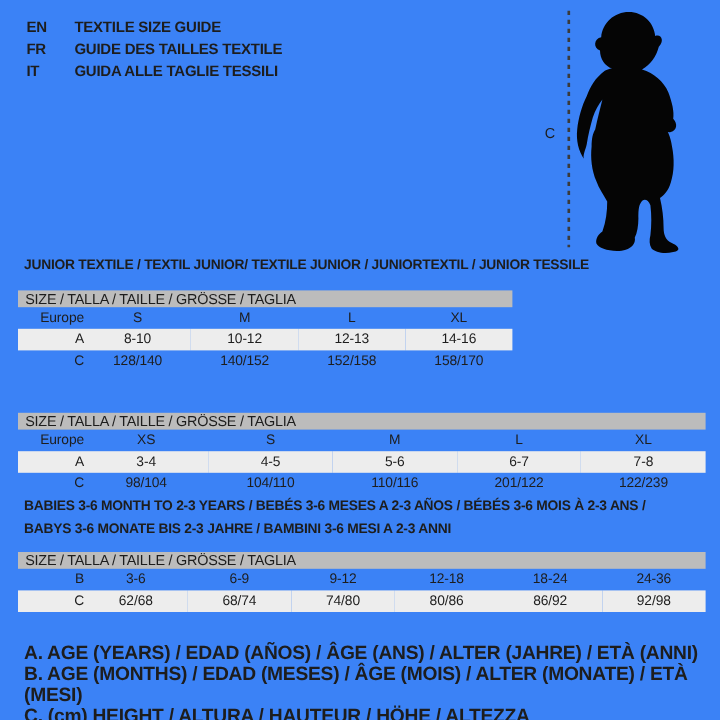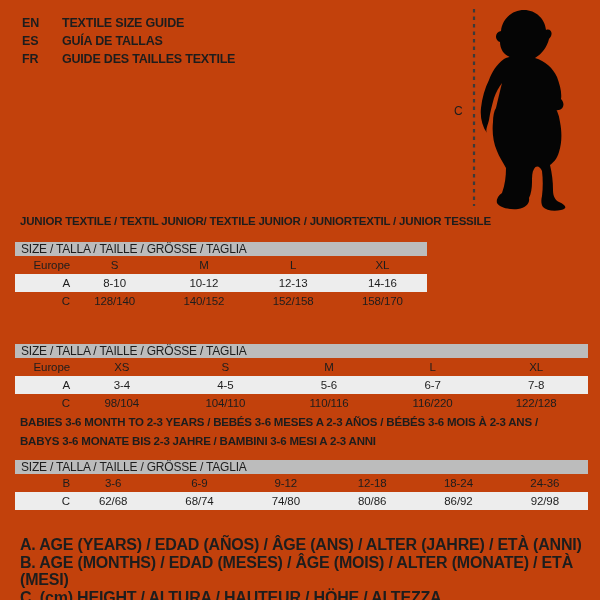--- a/index.html
+++ b/index.html
@@ -1,17 +1,17 @@
 <!DOCTYPE html>
 <html><head>
 <meta charset="utf-8">
 <style>
   html,body{margin:0;padding:0;background:#fff;}
   .canvas{
-    position:relative;width:600px;height:600px;background:#c2410c;
+    position:relative;width:600px;height:600px;background:#3b82f6;
     font-family:"Liberation Sans","DejaVu Sans",sans-serif;
     color:#1d1d1d;overflow:hidden;
   }
   
   .lang-block{position:absolute;left:22px;top:14px;}
   .lang-row{display:flex;line-height:18px;font-size:12.5px;font-weight:bold;letter-spacing:-0.2px;}
   .lang-code{width:40px;flex:0 0 40px;}
   
   .c-label{position:absolute;left:454px;top:104px;font-size:12px;}
   .figure-svg{position:absolute;left:466px;top:4px;}
@@ -32,26 +32,26 @@
 <body>
 
 <div class="canvas">
 
   <div class="lang-block">
     <div class="lang-row">
       <span class="lang-code">EN</span>
       <span class="lang-title">TEXTILE SIZE GUIDE</span>
     </div>
     <div class="lang-row">
-      <span class="lang-code">ES</span>
-      <span class="lang-title">GUÍA DE TALLAS</span>
+      <span class="lang-code">FR</span>
+      <span class="lang-title">GUIDE DES TAILLES TEXTILE</span>
     </div>
     <div class="lang-row">
-      <span class="lang-code">FR</span>
-      <span class="lang-title">GUIDE DES TAILLES TEXTILE</span>
+      <span class="lang-code">IT</span>
+      <span class="lang-title">GUIDA ALLE TAGLIE TESSILI</span>
     </div>
   </div>
 
   <div class="c-label">C</div>
   <svg class="figure-svg" width="130" height="208" viewBox="0 0 130 208">
     <line x1="8" y1="5" x2="8" y2="202" stroke="#3a3a3a" stroke-width="2.2" stroke-dasharray="3.5 4"></line>
     <path fill="#050505" d="
       M58,6
       C70,6 79,15 80,26
       C85,24 88,30 83,35
@@ -155,22 +155,22 @@
           <td>4-5</td>
           <td>5-6</td>
           <td>6-7</td>
           <td>7-8</td>
         </tr>
         <tr>
           <td class="rowlabel">C</td>
           <td>98/104</td>
           <td>104/110</td>
           <td>110/116</td>
-          <td>116/220</td>
-          <td>122/128</td>
+          <td>201/122</td>
+          <td>122/239</td>
         </tr>
       </tbody>
     </table>
   </div>
 
   <div class="sec-title" style="top:416px;">BABIES 3-6 MONTH TO 2-3 YEARS / BEBÉS 3-6 MESES A 2-3 AÑOS / BÉBÉS 3-6 MOIS À 2-3 ANS /</div>
   <div class="sec-title" style="top:435px;">BABYS 3-6 MONATE BIS 2-3 JAHRE / BAMBINI 3-6 MESI A 2-3 ANNI</div>
   <div class="tbl-wrap" style="top:460px;width:573px;">
     <div class="size-bar">SIZE / TALLA / TAILLE / GRÖSSE / TAGLIA</div>
     <table class="size-table">

